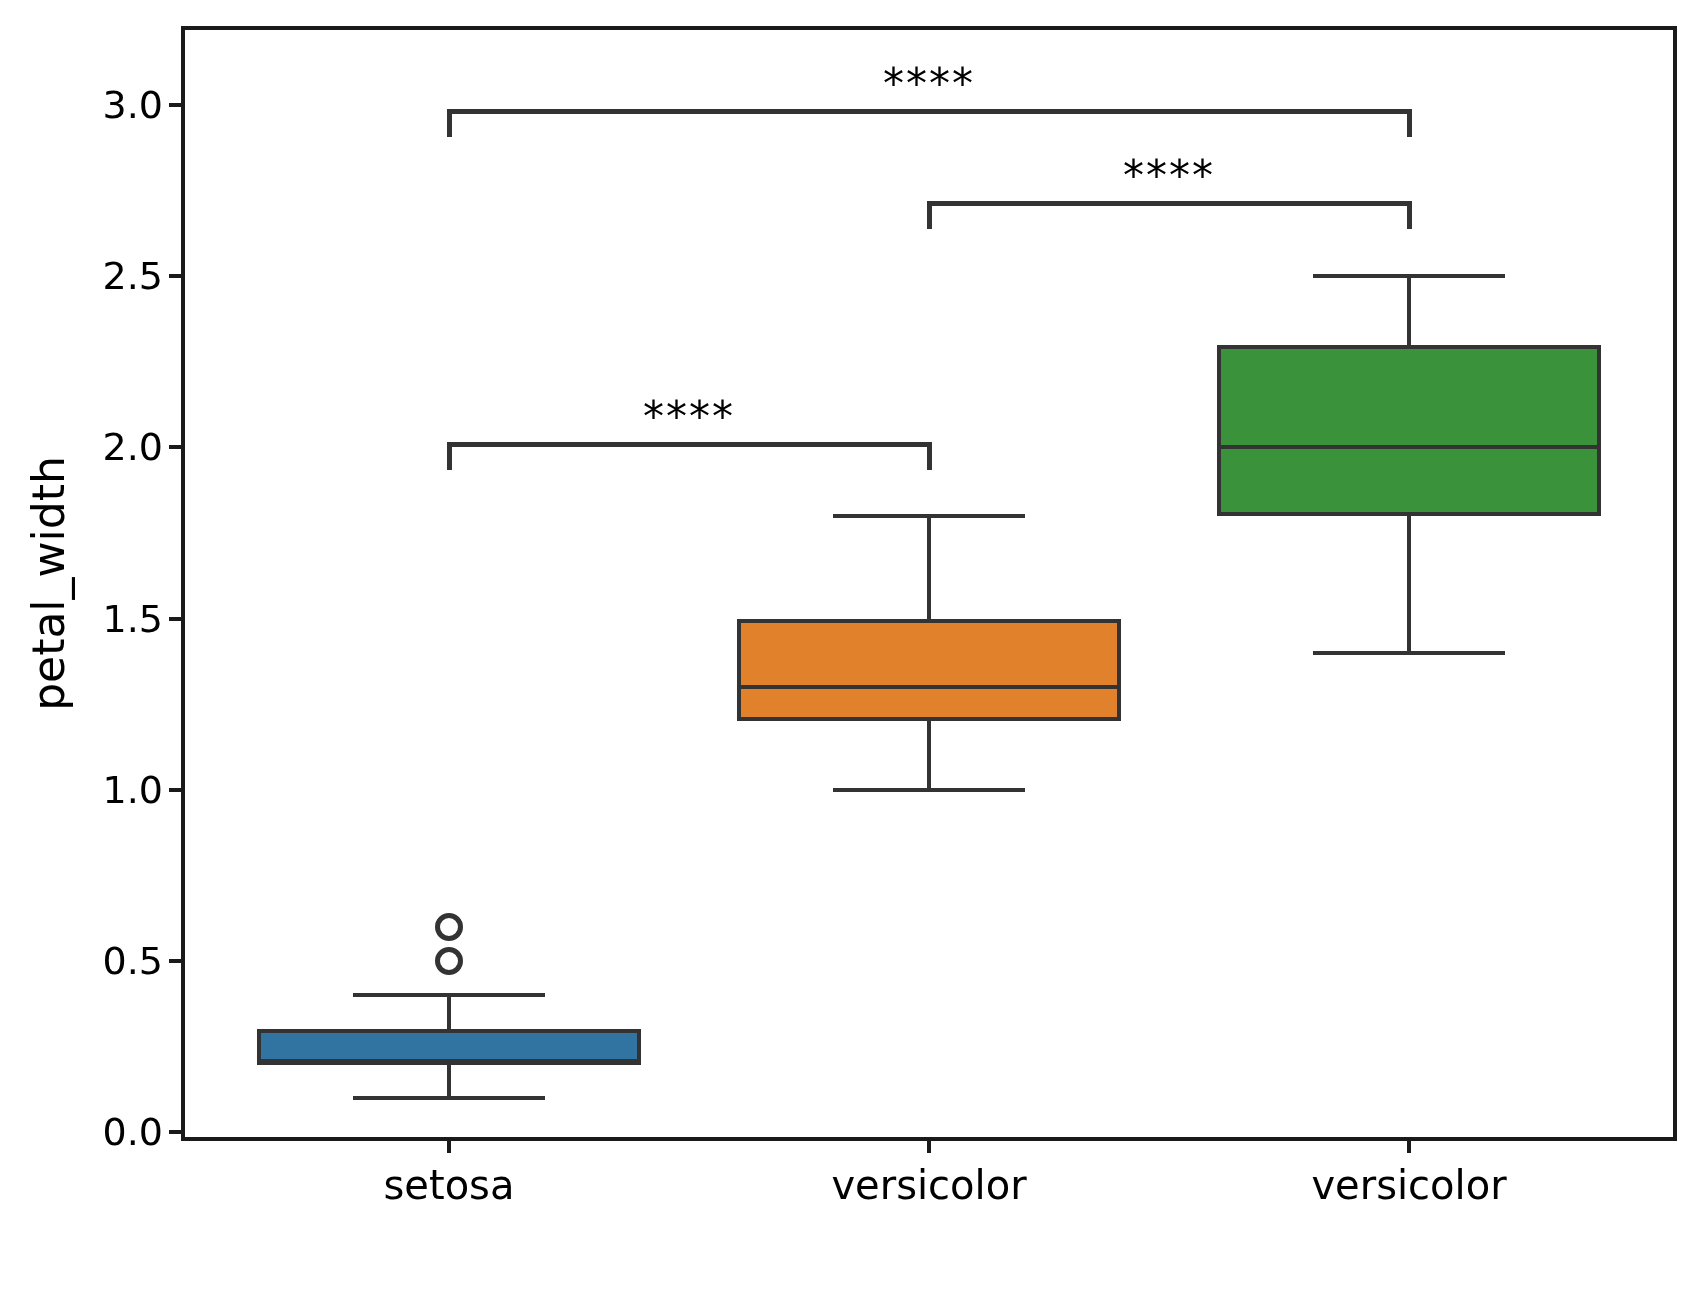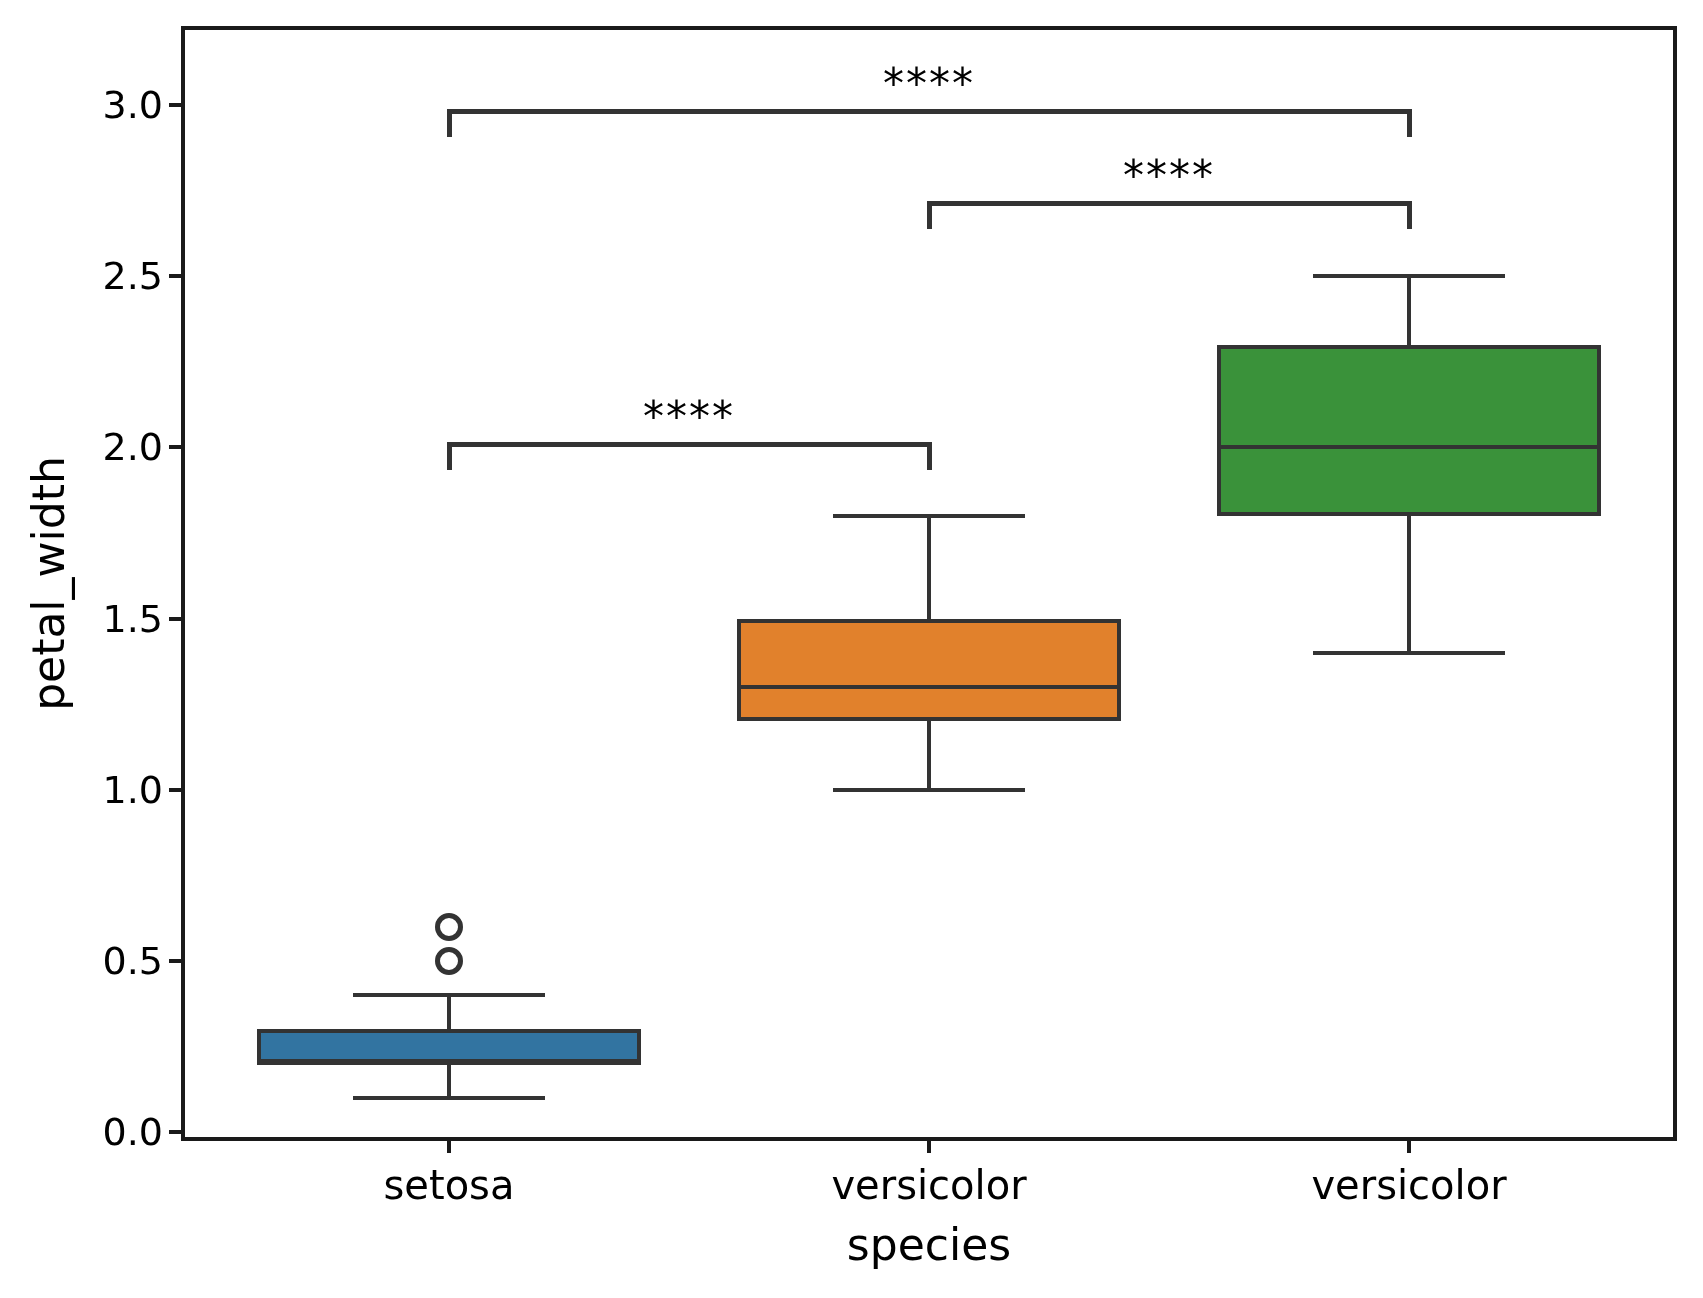--- a/index.html
+++ b/index.html
@@ -30,21 +30,20 @@
              color:#000;height:50px;line-height:50px;letter-spacing:2px;}
 </style>
 </head>
 <body>
 
 <div id="figure">
   <div id="plot-area">
     <div id="ylabel-wrap">
       <span class="axis-label">petal_width</span>
     </div>
-    <div id="xlabel" class="axis-label" style="top: 1189px;">species</div>
   <div class="ytick-mark" style="top: 1099.87px;"></div>
       <div class="ytick-label" style="top: 1077.87px;">0.0</div>
       <div class="ytick-mark" style="top: 928.77px;"></div>
       <div class="ytick-label" style="top: 906.77px;">0.5</div>
       <div class="ytick-mark" style="top: 757.672px;"></div>
       <div class="ytick-label" style="top: 735.672px;">1.0</div>
       <div class="ytick-mark" style="top: 586.575px;"></div>
       <div class="ytick-label" style="top: 564.575px;">1.5</div>
       <div class="ytick-mark" style="top: 415.478px;"></div>
       <div class="ytick-label" style="top: 393.478px;">2.0</div>

